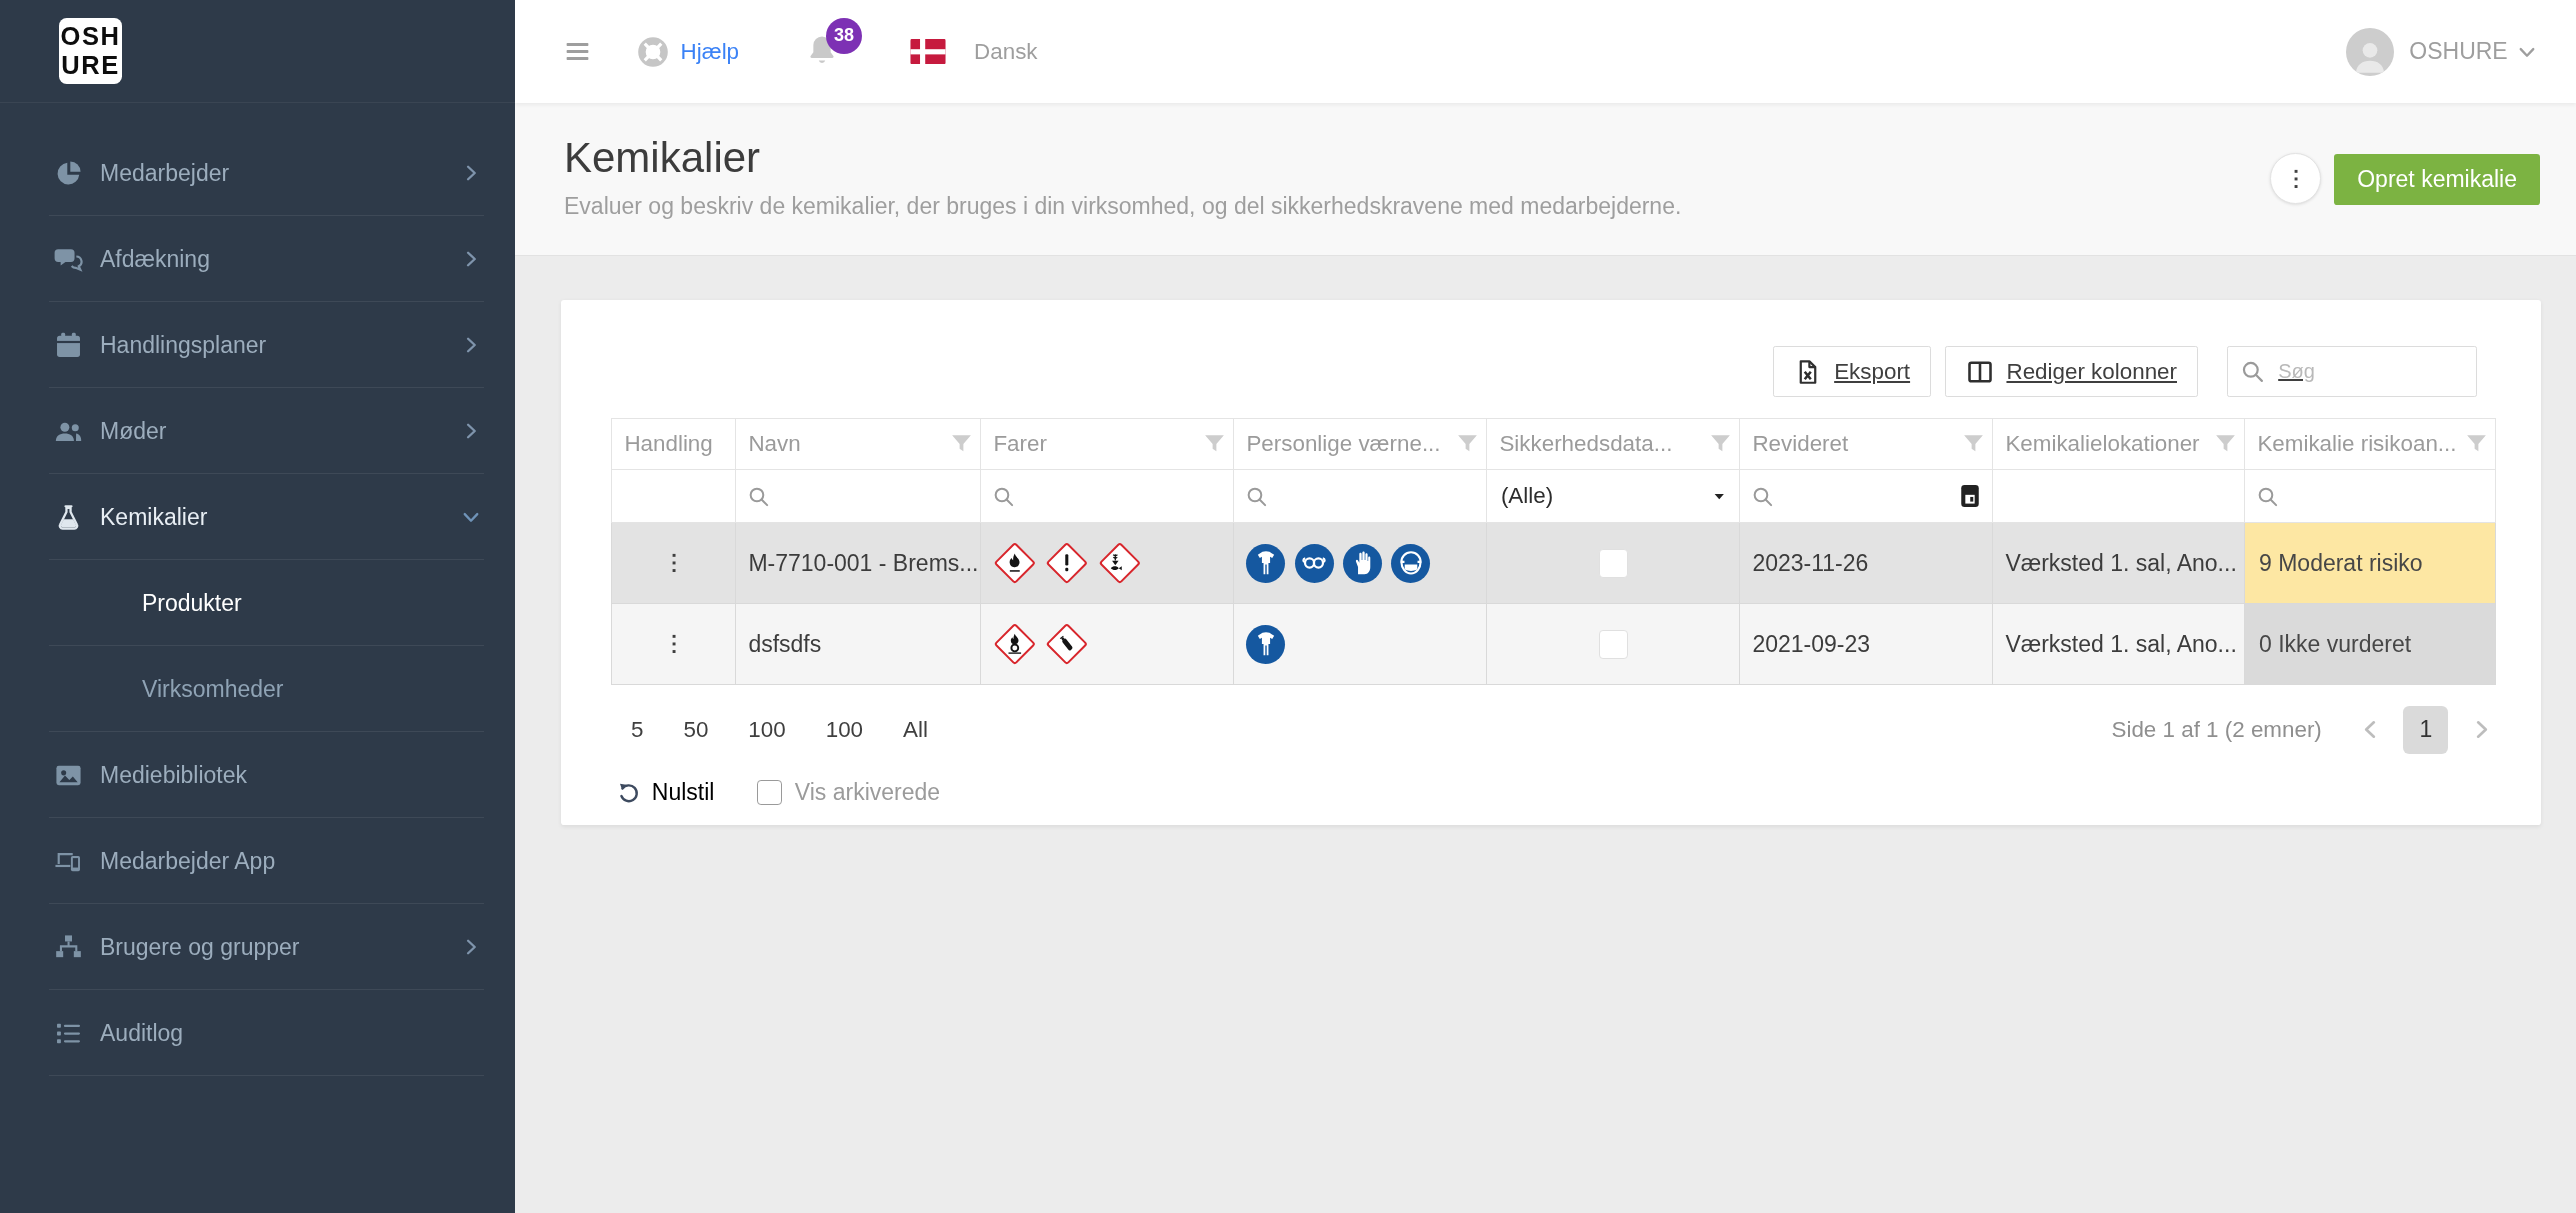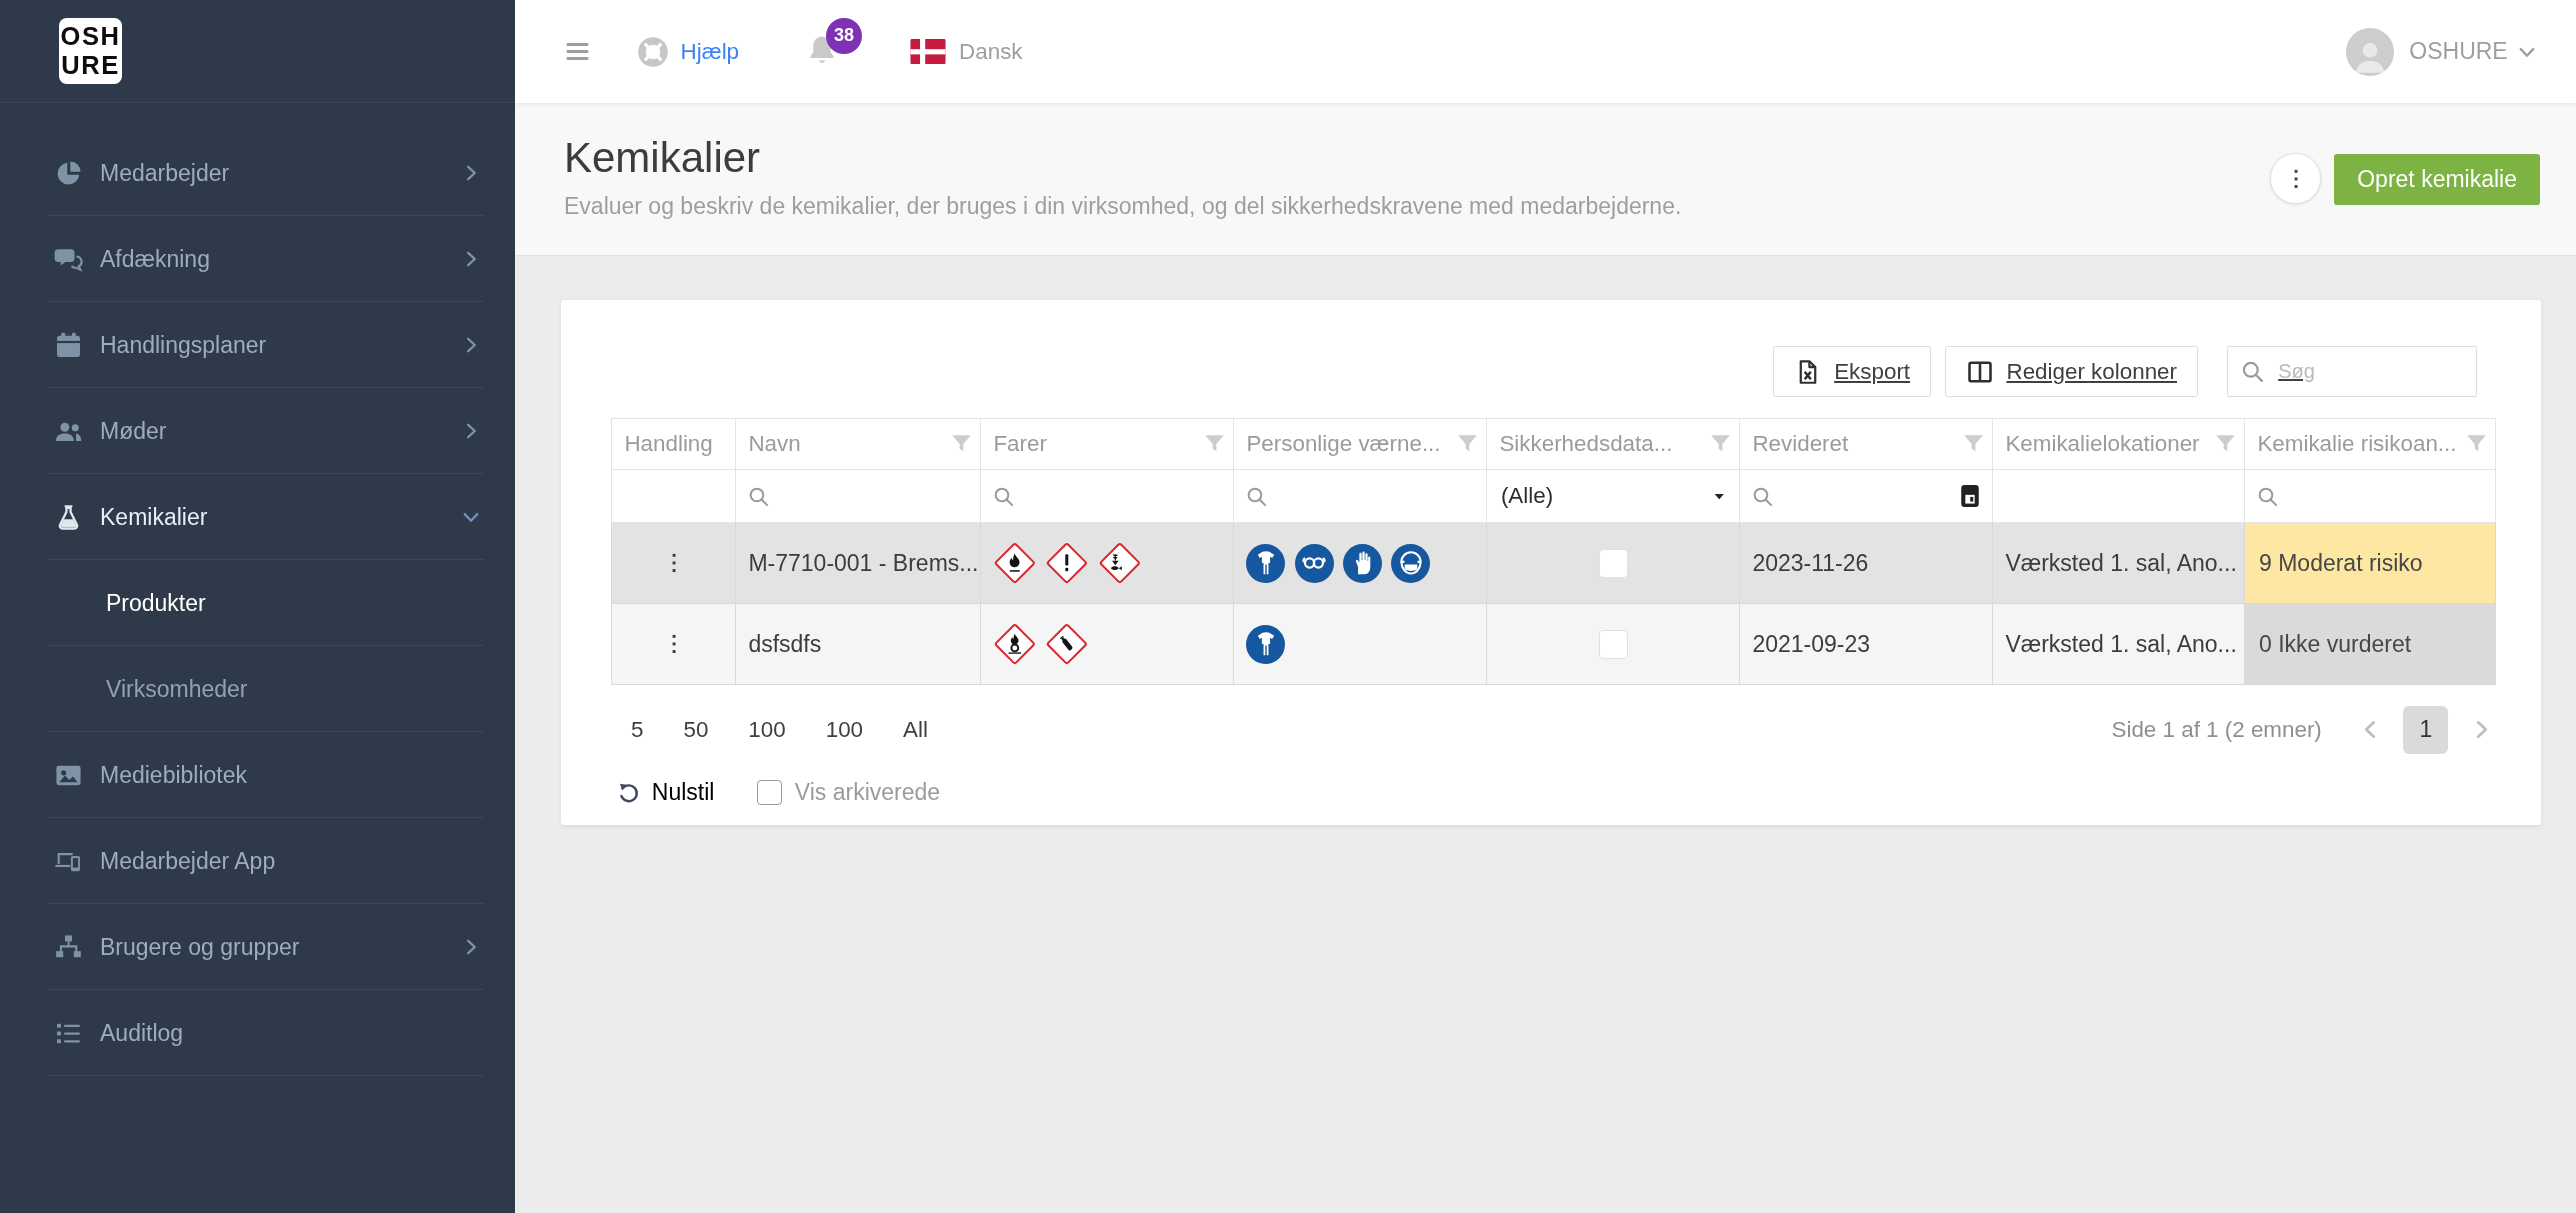--- a/index.html
+++ b/index.html
@@ -17,38 +17,38 @@
   .nav{position:absolute;top:130px;left:0;right:0;}
   .nav-item{height:86px;display:flex;align-items:center;padding:0 34px 0 54px;cursor:pointer;position:relative;}
   .nav-item::after{content:"";position:absolute;left:49px;right:31px;bottom:0;height:0.8px;background:rgba(255,255,255,.08);}
   .nav-item .nico{width:29px;height:29px;margin-right:17px;color:#7e93a6;flex:0 0 auto;display:flex;}
   .nav-item .nlabel{font-size:23px;color:#9cadbd;white-space:nowrap;}
   .nav-item .nchev{margin-left:auto;width:20px;height:20px;color:#7f94ac;display:flex;}
   .nav-item.expanded .nlabel{color:#e8eef4;}
   .nav-item.expanded .nico{color:#dfe7ee;}
   .nav-item.expanded .nchev{color:#6f93b8;}
   .nav-item.sub{padding-left:106px;}
-  .nav-item.sub .nlabel{color:#8fa3b5;}
+  .nav-item.sub .nlabel{color:#8fa3b5;margin-left:36px;}
   .nav-item.sub.active .nlabel{color:#ffffff;}
   .nico svg,.nchev svg,.icon svg{width:100%;height:100%;display:block;}
 
   
   .main{position:absolute;left:515px;top:0;right:0;bottom:0;}
   .topbar{position:absolute;left:0;top:0;right:0;height:103px;background:#fff;display:flex;align-items:center;
           padding:0 39px 0 48px;box-shadow:0 1.5px 3.9px rgba(0,0,0,.06);z-index:4;}
   .icon{display:inline-flex;}
   .tb-menu{width:29px;height:29px;color:#9e9e9e;margin-right:45px;cursor:pointer;}
   .tb-help{display:flex;align-items:center;gap:11.6px;margin-right:66px;cursor:pointer;}
   .tb-help .icon{width:32px;height:32px;color:#c6c6c6;}
   .tb-help span{font-size:22.4px;color:#3b82f6;}
   .tb-bell{position:relative;margin-right:71px;cursor:pointer;}
   .tb-bell .icon{width:34px;height:34px;color:#c9c9c9;}
   .badge{position:absolute;top:-15.5px;right:-23px;min-width:36px;height:36px;border-radius:50%;
          display:flex;align-items:center;justify-content:center;color:#fff;font-size:18px;font-weight:bold;}
-  .tb-lang{display:flex;align-items:center;gap:13px;cursor:pointer;}
+  .tb-lang{display:flex;align-items:center;gap:28px;cursor:pointer;}
   .tb-lang .icon{width:36px;height:25.5px;border-radius:1.5px;overflow:hidden;}
   .tb-lang span{font-size:22.4px;color:#9e9e9e;}
   .tb-spacer{flex:1;}
   .tb-user{display:flex;align-items:center;cursor:pointer;}
   .avatar{width:48px;height:48px;border-radius:50%;background:#cdcdcd;overflow:hidden;display:flex;
           align-items:flex-end;justify-content:center;color:#e9e9e9;}
   .avatar svg{width:40px;height:40px;}
   .tb-user .uname{font-size:23px;color:#9e9e9e;margin:0 9.3px 0 15.5px;}
   .tb-user .uchev{width:20px;height:20px;color:#9e9e9e;display:flex;}
 

